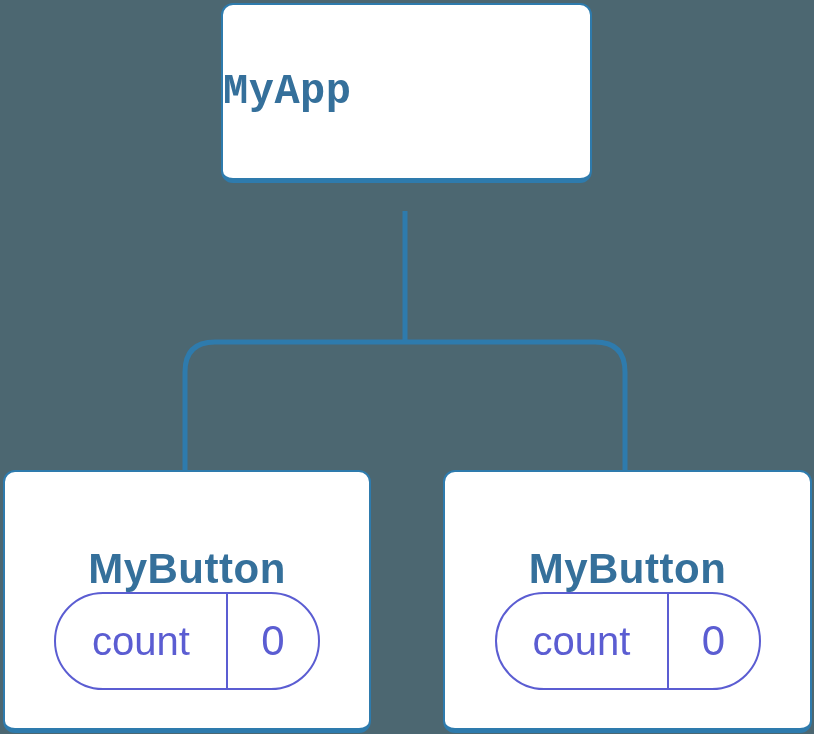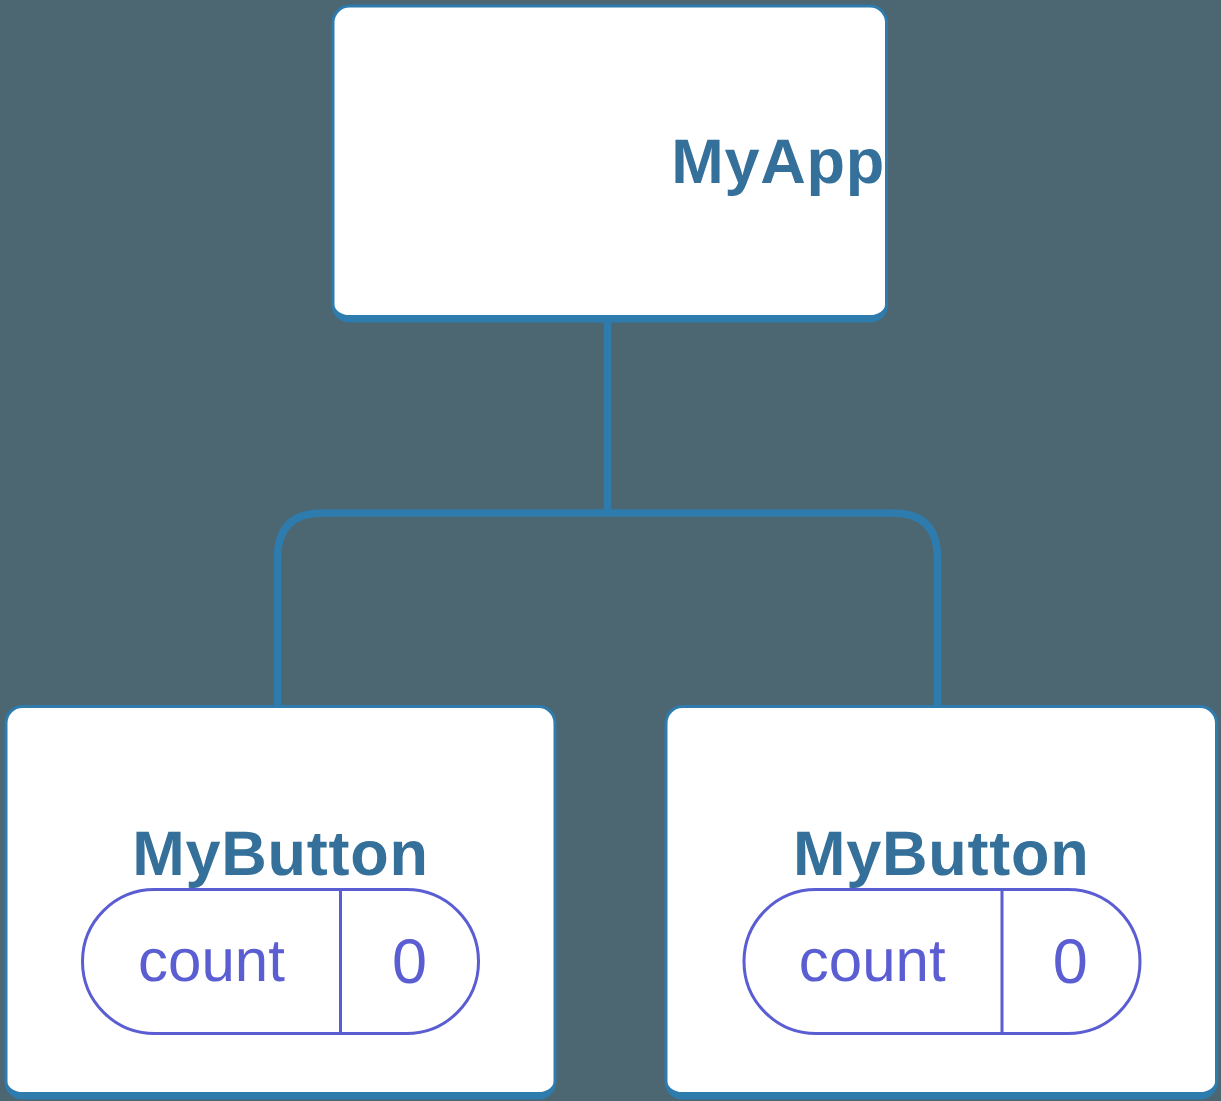--- a/index.html
+++ b/index.html
@@ -33,24 +33,25 @@
     background: #FFFFFF;
     border: 2px solid #2E7BAD;
     border-bottom-width: 5px;
     border-radius: 12px;
     z-index: 1;
   }
   .node-root {
     left: 221px;
     top: 3px;
     width: 371px;
-    height: 212px;
+    height: 180px;
     display: flex;
     align-items: center;
-    justify-content: flex-end;
+    justify-content: flex-start;
+    font-family: Liberation Mono, monospace;
   }
   .node-child-left {
     left: 3px;
     top: 470px;
     width: 368px;
     height: 263px;
   }
   .node-child-right {
     left: 443px;
     top: 470px;

